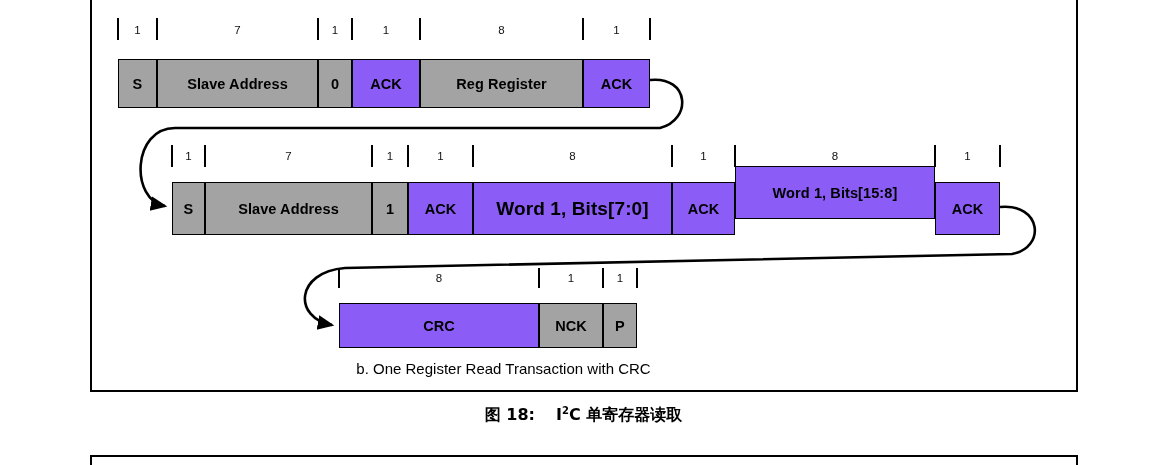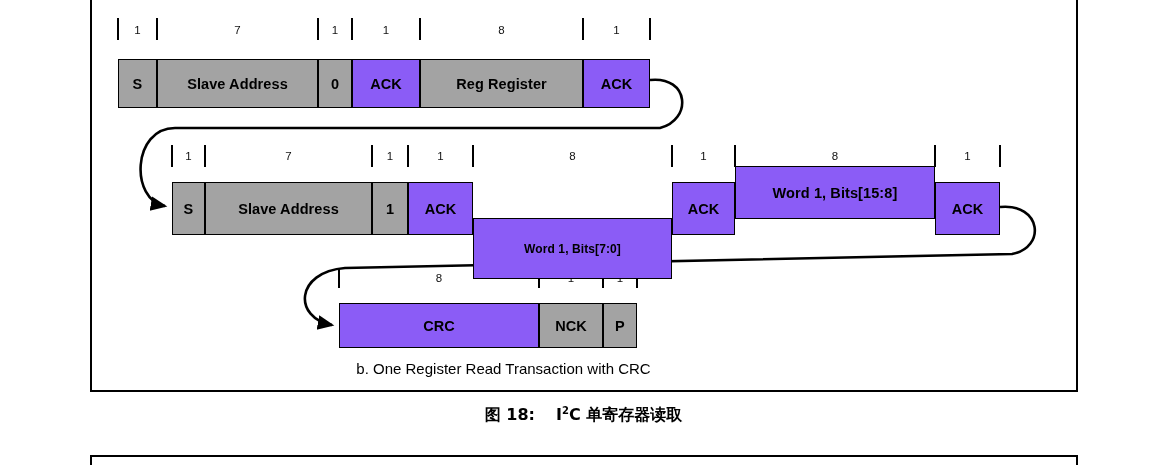--- a/index.html
+++ b/index.html
@@ -153,21 +153,21 @@
         </div>
         <div class="bits" style="left: 205px; top: 150px; width: 167px;">7</div>
         <div class="cell gray" style="left: 372px; top: 182px; width: 36px; height: 53px; font-size: 14.5px; z-index: 3;">
           <span>1</span>
         </div>
         <div class="bits" style="left: 372px; top: 150px; width: 36px;">1</div>
         <div class="cell white" style="left: 408px; top: 182px; width: 65px; height: 53px; font-size: 14.5px; z-index: 3;">
           <span>ACK</span>
         </div>
         <div class="bits" style="left: 408px; top: 150px; width: 65px;">1</div>
-        <div class="cell white" style="left: 473px; top: 182px; width: 199px; height: 61px; font-size: 12px; z-index: 3; margin-top: 36px;">
+        <div class="cell white" style="left: 473px; top: 182px; width: 199px; height: 53px; font-size: 19px; z-index: 3;">
           <span>Word 1, Bits[7:0]</span>
         </div>
         <div class="bits" style="left: 473px; top: 150px; width: 199px;">8</div>
         <div class="cell white" style="left: 672px; top: 182px; width: 63px; height: 53px; font-size: 14.5px; z-index: 3;">
           <span>ACK</span>
         </div>
         <div class="bits" style="left: 672px; top: 150px; width: 63px;">1</div>
         <div class="cell white" style="left: 735px; top: 166px; width: 200px; height: 53px; font-size: 14.5px; z-index: 3;">
           <span>Word 1, Bits[15:8]</span>
         </div>

